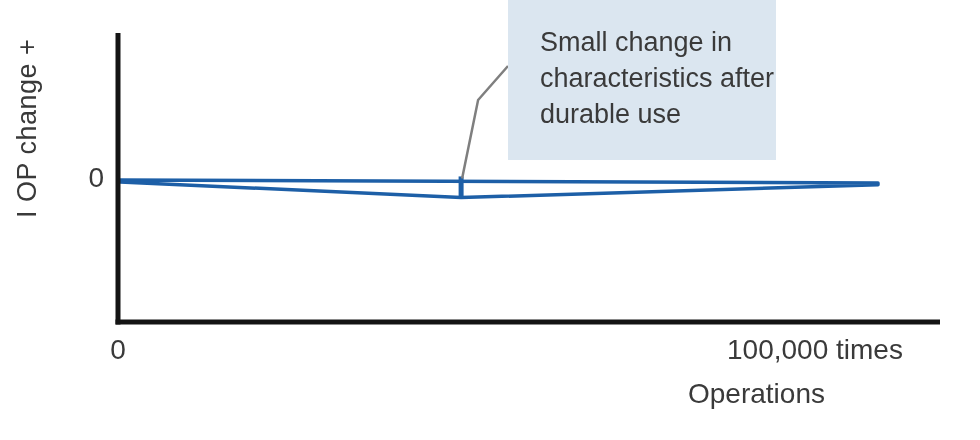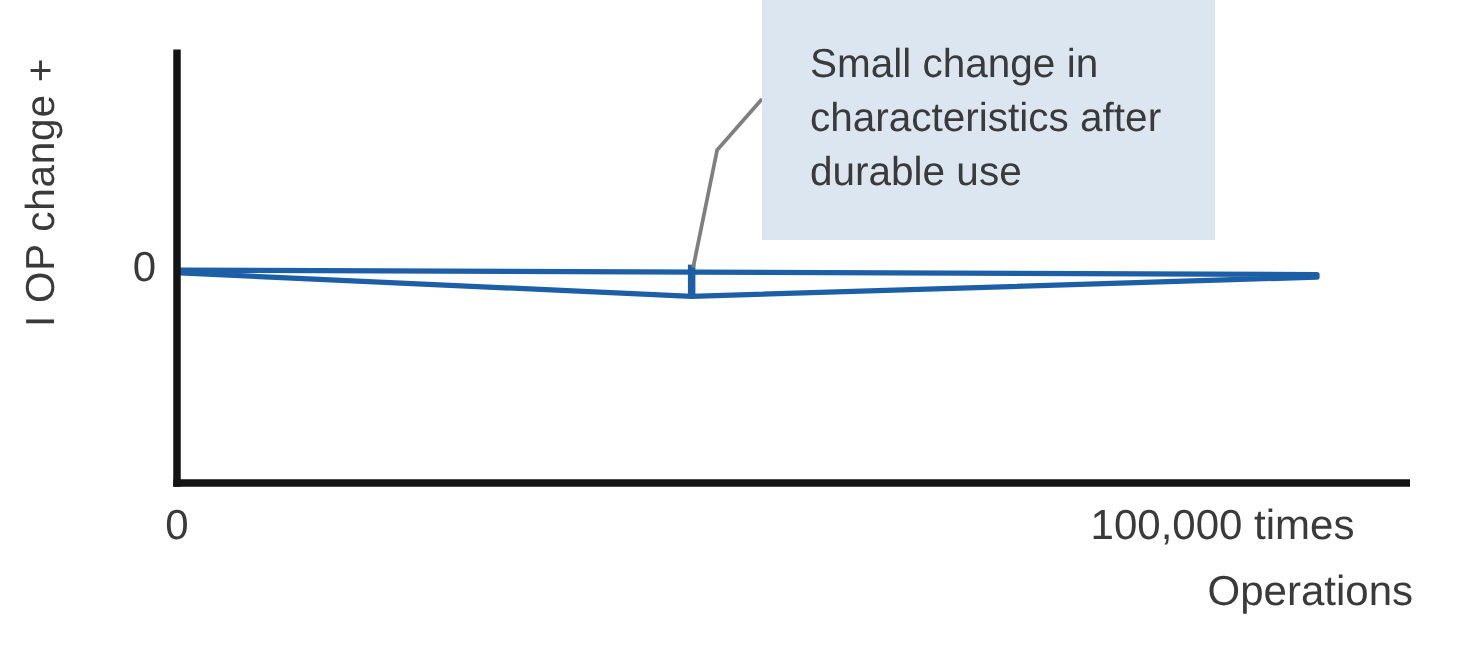--- a/index.html
+++ b/index.html
@@ -8,22 +8,22 @@
   .svg-layer{position:absolute;left:0;top:0;width:980px;height:440px;}
   .chart-title{position:absolute;left:136px;top:52px;font-size:28px;white-space:nowrap;}
   .ylabel{
     position:absolute;left:12px;top:28px;height:200px;width:38px;
     writing-mode:vertical-rl;transform:rotate(180deg);
     font-size:27px;text-align:center;white-space:nowrap;letter-spacing:0.5px;
   }
   .ytick{position:absolute;left:58px;top:162px;width:46px;text-align:right;font-size:28px;}
   .xtick-0{position:absolute;left:96px;top:334px;width:44px;text-align:center;font-size:28px;}
   .xtick-max{position:absolute;left:688px;top:334px;width:254px;text-align:center;font-size:28px;white-space:nowrap;}
-  .xlabel{position:absolute;left:688px;top:378px;width:254px;text-align:right;font-size:28px;white-space:nowrap;}
-  .callout{position:absolute;left:508px;top:0;width:302px;height:160px;background:var(--callout-bg,#dbe6f0);}
+  .xlabel{position:absolute;left:688px;top:378px;width:254px;text-align:left;font-size:28px;white-space:nowrap;}
+  .callout{position:absolute;left:508px;top:0;width:268px;height:160px;background:var(--callout-bg,#dbe6f0);}
   .callout-text{position:absolute;left:32px;top:24px;width:272px;font-size:27px;line-height:36px;}
 </style>
 </head>
 <body>
 
 <div class="canvas">
 
   <svg class="svg-layer" viewBox="0 0 980 440" xmlns="http://www.w3.org/2000/svg">
 
     <path id="band" fill="none" stroke="var(--accent-blue,#1d5fa7)" stroke-width="3.5" stroke-linejoin="round" d="M 120.0 180.0 L 878.0 183.0 L 878.0 184.7 L 461.1 197.6 L 120.0 181.9 Z"></path>

